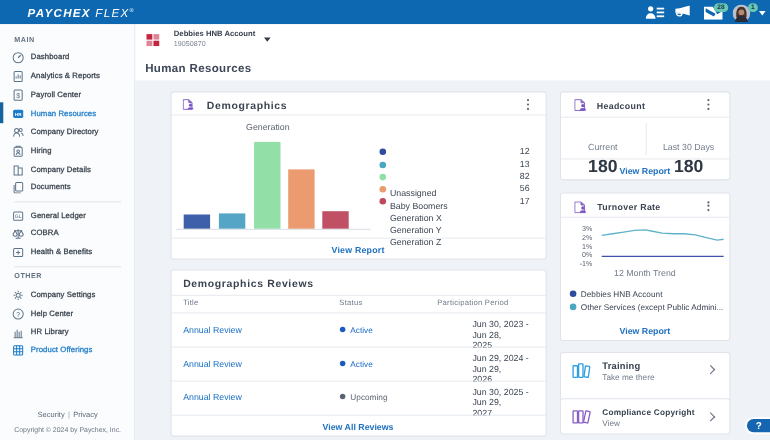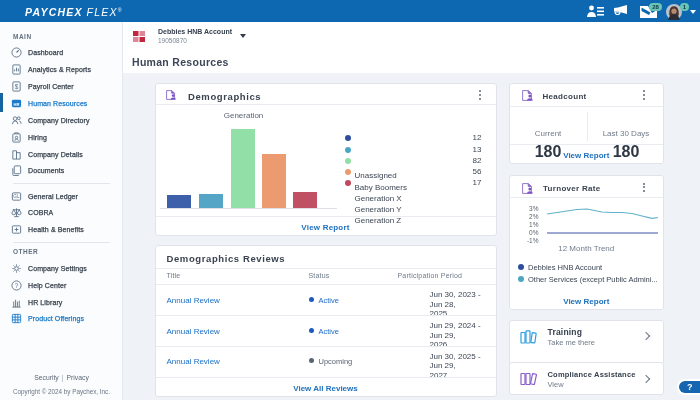--- a/index.html
+++ b/index.html
@@ -335,19 +335,19 @@
     <div class="action-s" style="top:17px">Take me there</div>
     <div class="chev" style="top:12px"></div>
   </div>
 
   <div id="comp" class="card">
     <svg style="position:absolute;left:10px;top:9px" width="18" height="14" viewBox="0 0 18 14" fill="none" stroke="#8a5fc9" stroke-width="1.2">
       <rect x="1" y="1.5" width="4" height="11" rx="0.5"></rect>
       <rect x="6" y="1.5" width="4" height="11" rx="0.5"></rect>
       <rect x="11.5" y="1.8" width="4" height="10.5" rx="0.5" transform="rotate(12 13.5 7)"></rect>
     </svg>
-    <div class="action-t" style="top:7.5px;font-size:7.5px">Compliance Assistance</div>
+    <div class="action-t" style="top:7.5px;font-size:7.5px">Compliance Copyright</div>
     <div class="action-s" style="top:17px">View</div>
     <div class="chev" style="top:13.5px"></div>
   </div>
 
   <div id="helpbtn" class="abs">?</div>
 </div>
 
 </body></html>

